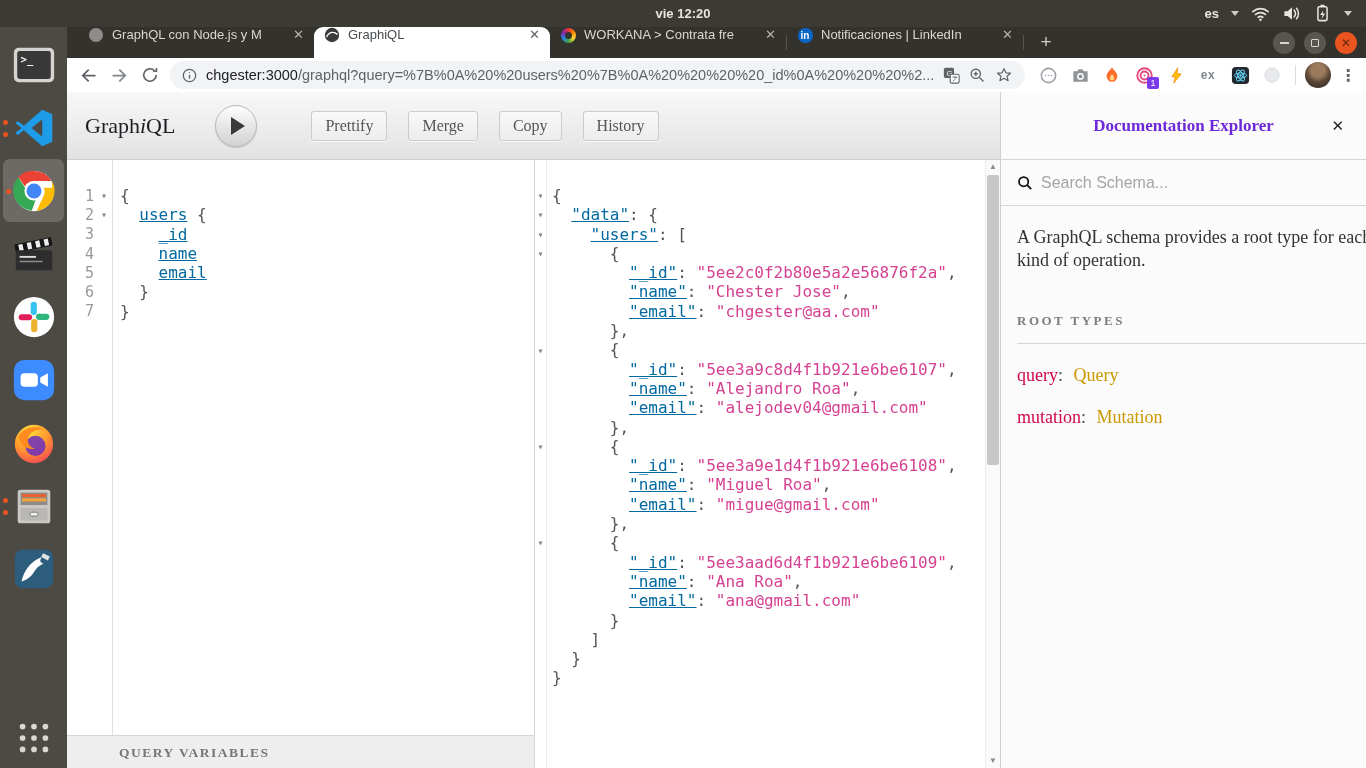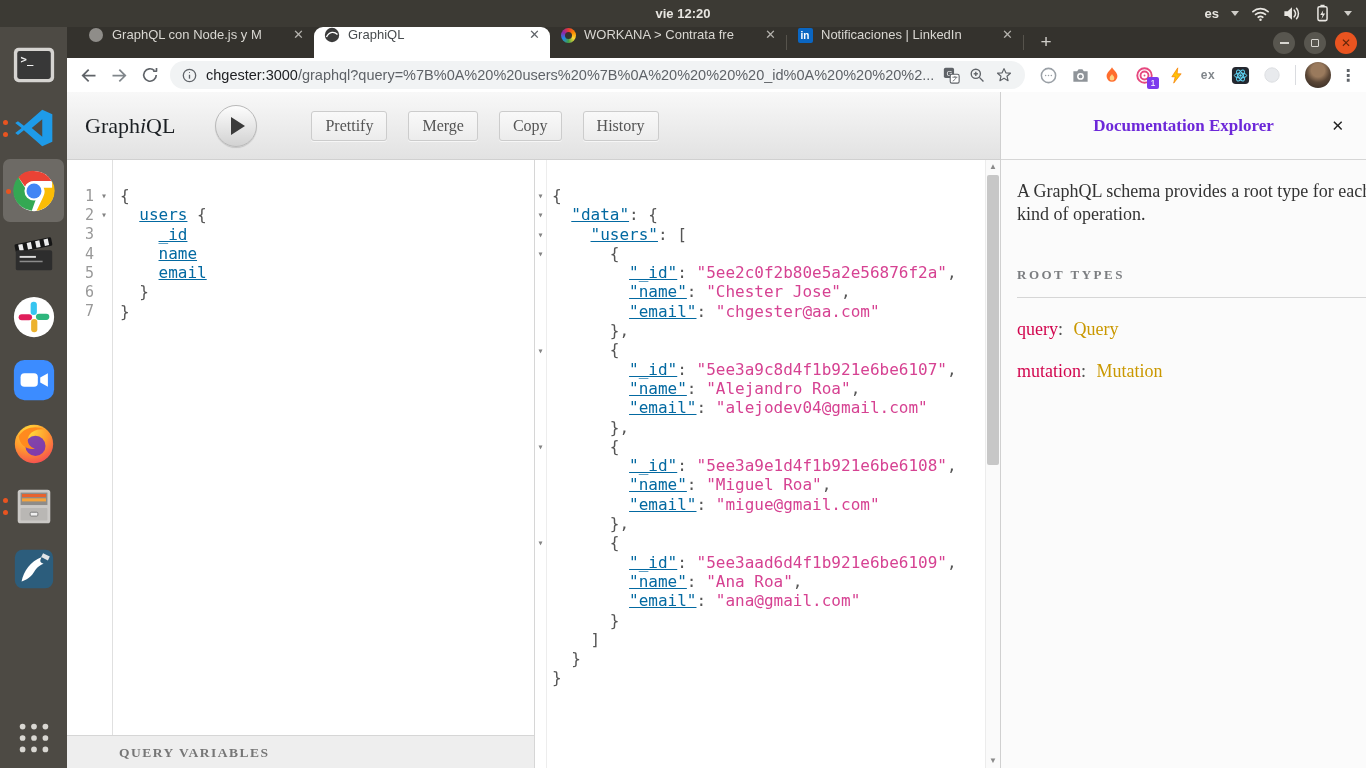--- a/index.html
+++ b/index.html
@@ -40,21 +40,21 @@
          color:#d9d7d2; font-size:13px; }
   .tab.active { background:#fff; border-radius:9px 9px 0 0; color:#474b4e; }
   .tab .ttl { flex:1; white-space:nowrap; overflow:hidden; }
   .tab .tclose { font-size:13px; color:#b5b3ae; line-height:1; padding:1px 3px; }
   .tab.active .tclose { color:#5f6368; }
   .favicon { width:16px; height:16px; flex:0 0 auto; display:inline-flex; align-items:center; justify-content:center; }
   .fav-generic { width:14px; height:14px; border-radius:50%; background:#8f8d89; }
   .fav-workana { width:15px; height:15px; border-radius:50%;
       background:conic-gradient(#e53935,#fb8c00,#fdd835,#43a047,#1e88e5,#8e24aa,#e53935); position:relative; }
   .fav-workana::after { content:""; position:absolute; inset:4px; background:#34322d; border-radius:50%; }
-  .fav-linkedin { width:15px; height:15px; background:#0A66C2; border-radius:2px; color:#fff; font-weight:bold;
+  .fav-linkedin { width:15px; height:15px; background:#0A66C2; border-radius:7px; color:#fff; font-weight:bold;
       font-size:10px; display:flex; align-items:center; justify-content:center; }
   .tab-sep { width:1px; height:15px; background:#56534c; margin:0 0 8px 0; }
   .newtab { width:26px; height:26px; margin:0 0 2px 9px; color:#cfcdc8; font-size:19px; line-height:24px;
             text-align:center; border-radius:50%; }
   .win-controls { margin-left:auto; margin-right:9px; display:flex; gap:9px; align-self:center; }
   .wc { width:22px; height:22px; border-radius:50%; background:#58564f; display:flex; align-items:center;
         justify-content:center; color:#d8d6d1; }
   .wc-min span { width:9px; height:2px; background:#d8d6d1; display:block; }
   .wc-max span { width:8px; height:8px; border:1.5px solid #d8d6d1; display:block; border-radius:1px; }
   .wc-close { background:#E95420; color:#64260a; font-size:12px; font-weight:bold; }
@@ -644,20 +644,29 @@
               </div>
             </div>
           </div>
         </div>
 
         <div class="doc-pane">
           <div class="doc-title-bar">
             <span class="doc-title">Documentation Explorer</span>
             <span class="doc-close">✕</span>
           </div>
+          <div class="doc-search">
+            <span>
+              <svg viewBox="0 0 18 18" width="16" height="16" fill="none" stroke="#111" stroke-width="2">
+                <circle cx="7.5" cy="7.5" r="5.2"></circle>
+                  <line x1="11.5" y1="11.5" x2="16" y2="16"></line>
+              </svg>
+            </span>
+            <input placeholder="Search Schema..." style="">
+          </div>
           <div class="doc-body">
             <p class="doc-desc">A GraphQL schema provides a root type for each kind of operation.</p>
             <div class="doc-cat">ROOT TYPES</div>
             <div class="doc-item">
               <span class="fname">query</span><span class="dcolon">:</span>
               <span class="tname">Query</span>
             </div>
             <div class="doc-item">
               <span class="fname">mutation</span><span class="dcolon">:</span>
               <span class="tname">Mutation</span>

